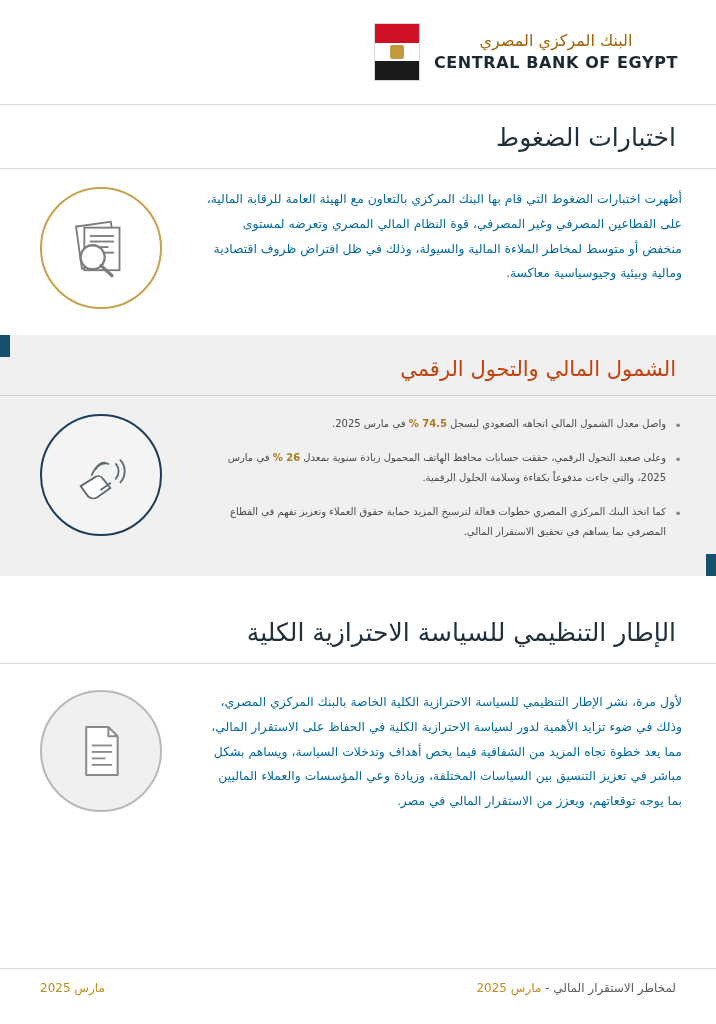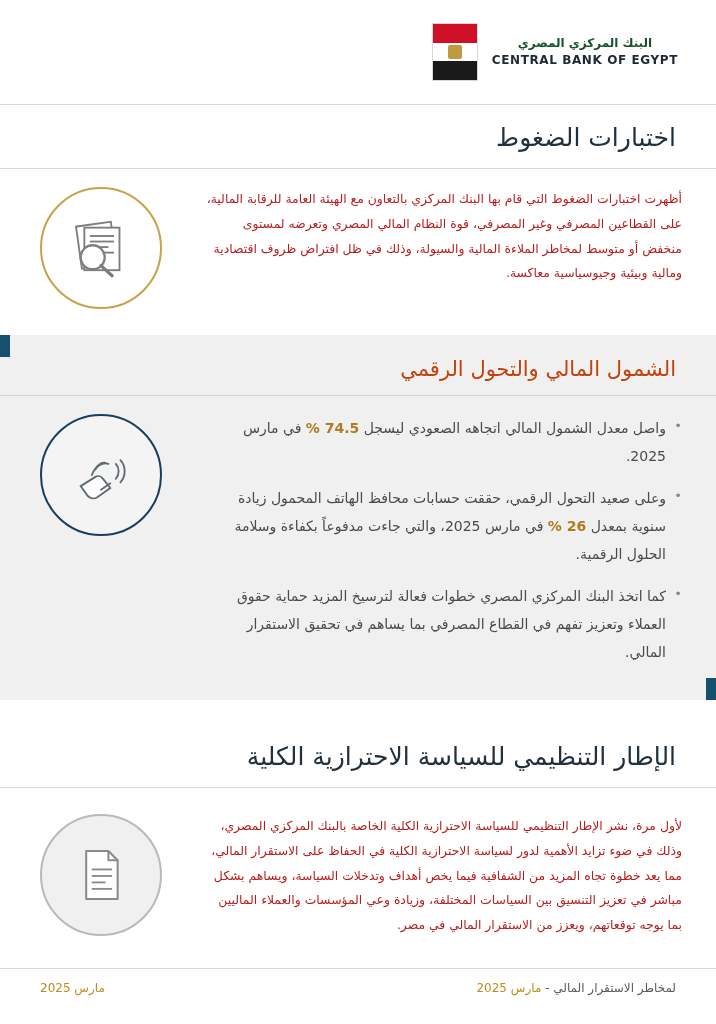--- a/index.html
+++ b/index.html
@@ -32,29 +32,29 @@
     align-items: center;
     gap: 14px;
   }
   .cbe-logo {
     display: flex;
     flex-direction: column;
     align-items: center;
     justify-content: center;
   }
   .cbe-arabic {
-    font-size: 12px;
-    color: #14532d;
+    font-size: 16px;
+    color: #a16207;
     letter-spacing: 0px;
     direction: rtl;
-    font-weight: bold;
+    font-weight: normal;
     line-height: 1.1;
   }
   .cbe-english {
-    font-size: 12px;
+    font-size: 16px;
     color: #1d2a33;
     letter-spacing: 0.6px;
     font-weight: bold;
     margin-top: 3px;
   }
   .flag {
     width: 46px;
     height: 58px;
     display: flex;
     flex-direction: column;
@@ -122,21 +122,21 @@
   .icon-circle.navy {
     border-color: #1c3d5a;
     background: #f4f4f4;
   }
   .body-text {
     flex: 1 1 auto;
     text-align: right;
     direction: rtl;
     font-size: 12.4px;
     line-height: 2.0;
-    color: #b91c1c;
+    color: #0369a1;
   }
 
   
   .gray-band {
     background: #f0f0f0;
     position: relative;
     margin-top: 8px;
   }
   .band-tab-left {
     position: absolute;
@@ -162,21 +162,21 @@
   }
   .band-rule {
     height: 1px;
     background: #d3d3d3;
     margin: 0;
   }
   .bullets {
     list-style: none;
     direction: rtl;
     text-align: right;
-    font-size: 14px;
+    font-size: 10px;
     line-height: 2.0;
     color: #4a4a4a;
   }
   .bullets li {
     position: relative;
     padding-right: 16px;
     margin-bottom: 14px;
   }
   .bullets li:last-child { margin-bottom: 0; }
   .bullets li::before {

